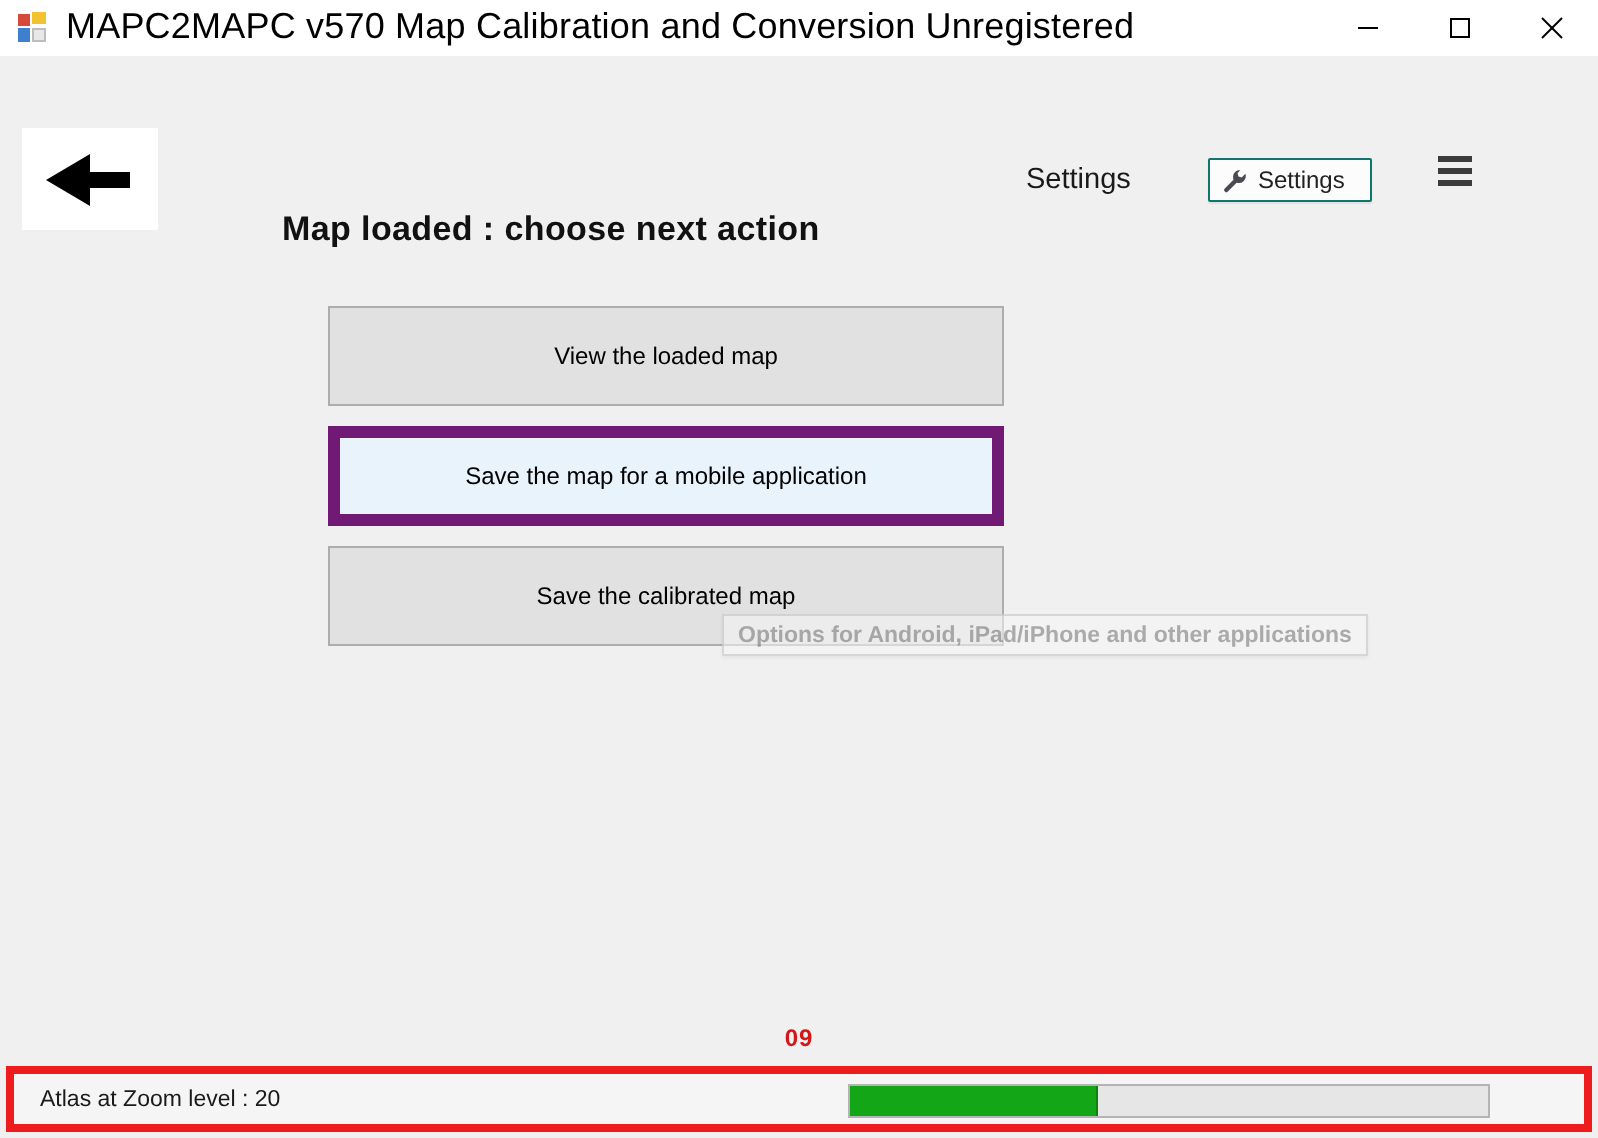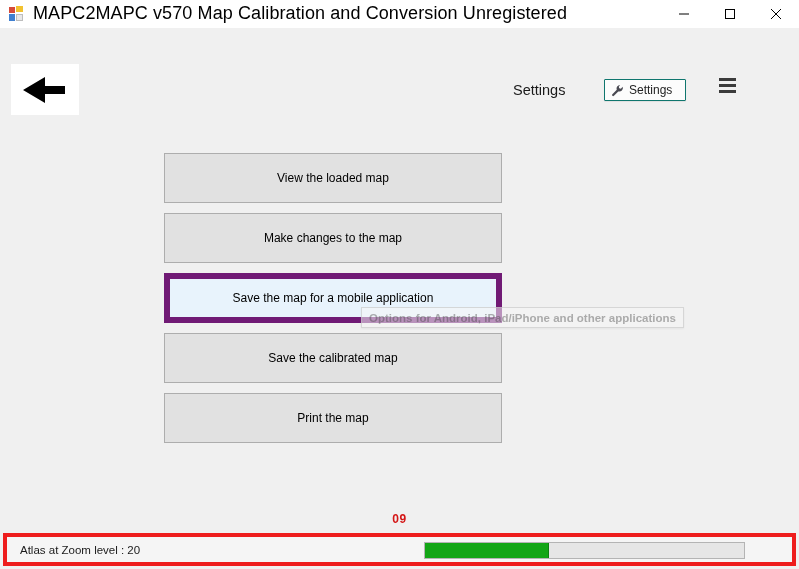--- a/index.html
+++ b/index.html
@@ -300,27 +300,26 @@
     </svg>
     <span class="lbl">Settings</span>
   </button>
 
   <button id="menu-button">
     <span class="bar"></span>
     <span class="bar"></span>
     <span class="bar"></span>
   </button>
 
+  <div id="page-heading">Map loaded : choose next action</div>
 
   <div id="action-list">
     <button class="action-button">View the loaded map</button>
-    <button class="action-button">Make changes to the map</button>
     <button class="action-button hovered">Save the map for a mobile application</button>
     <button class="action-button">Save the calibrated map</button>
-    <button class="action-button">Print the map</button>
   </div>
 
   <div id="tooltip">Options for Android, iPad/iPhone and other applications</div>
 
   <div id="progress-counter">09</div>
 
   <div id="status-bar">
     <div id="status-text">Atlas at Zoom level : 20</div>
     <div id="progress-track">
       <div id="progress-fill" style="width: 39%;"></div>

